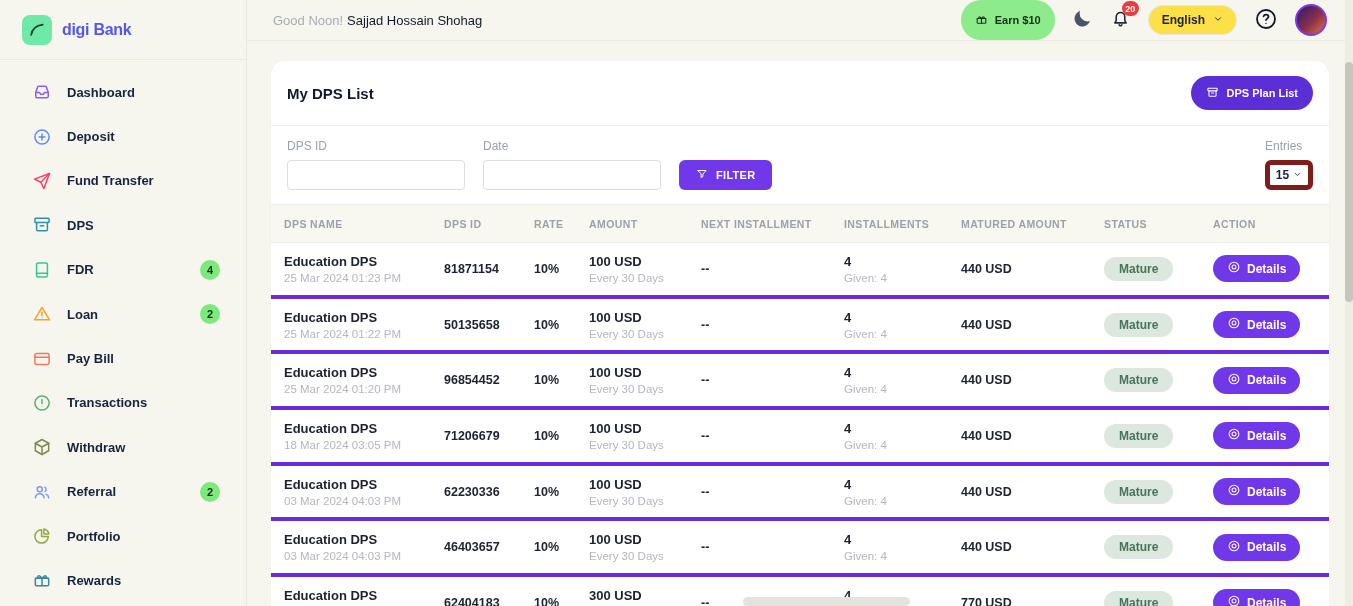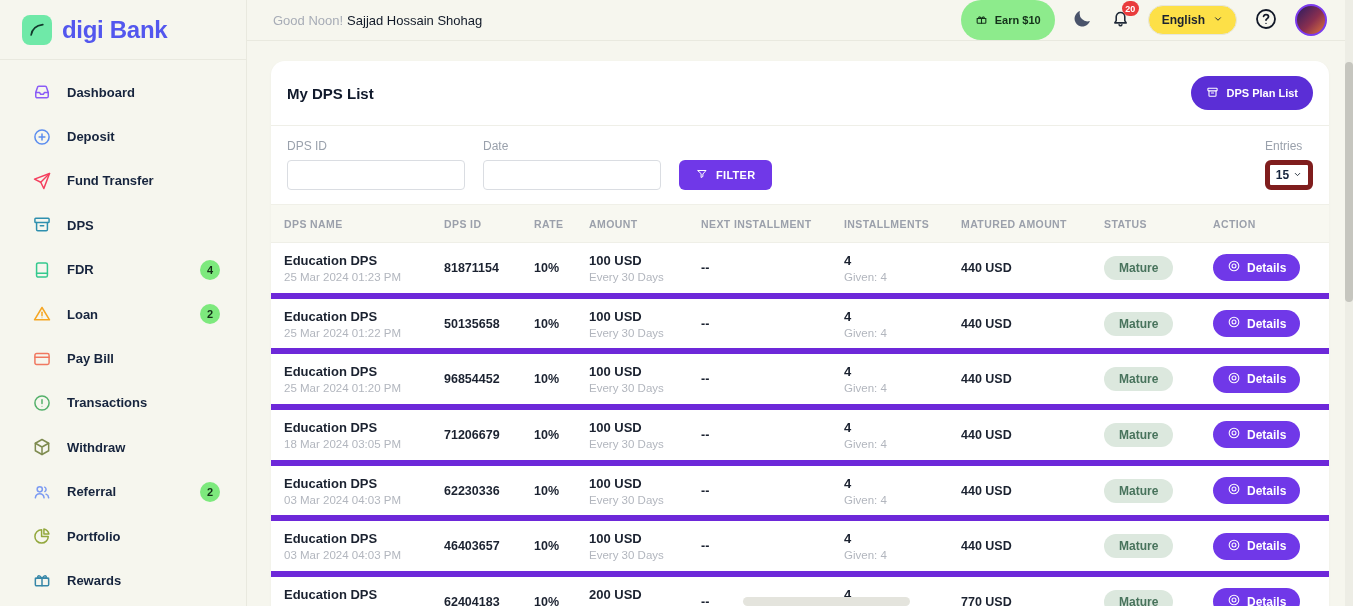--- a/index.html
+++ b/index.html
@@ -6,21 +6,21 @@
   html,body { width:1353px; height:606px; overflow:hidden; background:#F6F6EE;
     font-family:"Liberation Sans", sans-serif; color:#16243D; }
   .app { display:flex; width:1353px; height:606px; position:relative; }
 
   
   .sidebar { width:247px; min-width:247px; border-right:1px solid #E9E9DF; background:#F6F6EE; }
   .logo-row { height:60px; border-bottom:1px solid #E9E9DF; display:flex; align-items:center; padding-left:22px; gap:10px; }
   .logo-mark { width:30px; height:30px; border-radius:8px; background:var(--logo-green,#6FE9A8);
     display:flex; align-items:center; justify-content:center; }
   .logo-mark svg { width:20px; height:20px; }
-  .logo-text { font-size:24px; font-weight:800; color:var(--brand-purple,#5357EE); letter-spacing:-0.3px; }
+  .logo-text { font-size:16px; font-weight:800; color:var(--brand-purple,#5357EE); letter-spacing:-0.3px; }
   .menu { padding-top:10px; }
   .menu-item { height:44.4px; display:flex; align-items:center; padding:0 26px 0 32px; gap:15px; cursor:pointer; }
   .menu-item .mi-icon { width:20px; height:20px; flex:0 0 20px; }
   .menu-item .mi-icon svg { width:20px; height:20px; display:block; }
   .menu-label { font-size:13px; font-weight:700; color:#16243D; }
   .menu-badge { margin-left:auto; background:var(--badge-green,#7DE97D); color:#143018; min-width:20px; height:20px;
     border-radius:50%; font-size:11px; font-weight:700; display:flex; align-items:center; justify-content:center; }
 
   
   .main { flex:1; display:flex; flex-direction:column; min-width:0; }
@@ -54,21 +54,21 @@
   .filter-btn { background:var(--accent,#7038E8); border:none; border-radius:6px; height:30px; padding:4px 17px;
     color:#fff; font-size:11px; font-weight:800; display:flex; align-items:center; gap:8px; cursor:pointer; letter-spacing:.3px; }
   .entries-group { margin-left:auto; display:flex; flex-direction:column; }
   .entries-label { font-size:12px; color:#9AA1AC; margin-bottom:7px; }
   .entries-select { width:48px; height:30px; border:5px solid #7f1d1d; border-radius:6px; background:#fff;
     display:flex; align-items:center; justify-content:center; gap:4px; font-size:12px; font-weight:600; cursor:pointer; }
 
   .grid { display:grid; grid-template-columns:160px 90px 55px 112px 143px 117px 143px 109px 1fr; padding-left:13px; }
   .thead { background:#F8F8F1; border-top:1px solid #F0F0E8; border-bottom:1px solid #EFEFE7; height:39px; align-items:center; }
   .th { font-size:10.5px; font-weight:700; color:#9BA0AB; letter-spacing:.4px; text-transform:uppercase; }
-  .tr { height:55.7px; border-bottom:6px solid #6d28d9; align-items:center; }
+  .tr { height:55.7px; border-bottom:4px solid #6d28d9; align-items:center; }
   .td .primary { font-size:13px; font-weight:700; color:#1B2230; }
   .td .secondary { font-size:11.5px; color:#B2B6BE; margin-top:3px; }
   .td.plain { font-size:12.5px; font-weight:700; color:#1B2230; }
   .badge-mature { background:var(--status-bg,#DCE8DE); color:var(--status-text,#48735C); font-size:12px; font-weight:600;
     border-radius:999px; padding:5px 15px; display:inline-block; }
   .details-btn { background:var(--accent,#7038E8); border:none; border-radius:999px; height:27px; padding:0 14px;
     color:#fff; font-size:12px; font-weight:800; display:inline-flex; align-items:center; gap:6px; cursor:pointer; }
 
   
   .v-track { position:absolute; right:0; top:0; width:8px; height:606px; background:#EDEDE5; }
@@ -509,21 +509,21 @@
     </div>
   </div>
   <div class="grid tr">
     <div class="td">
       <div class="primary">Education DPS</div>
       <div class="secondary">28 Feb 2024 09:37 AM</div>
     </div>
     <div class="td plain">62404183</div>
     <div class="td plain">10%</div>
     <div class="td">
-      <div class="primary">200 USD</div>
+      <div class="primary">300 USD</div>
       <div class="secondary">Every 30 Days</div>
     </div>
     <div class="td plain">--</div>
     <div class="td">
       <div class="primary">4</div>
       <div class="secondary">Given: 4</div>
     </div>
     <div class="td plain">770 USD</div>
     <div class="td">
       <span class="badge-mature">Mature</span>

